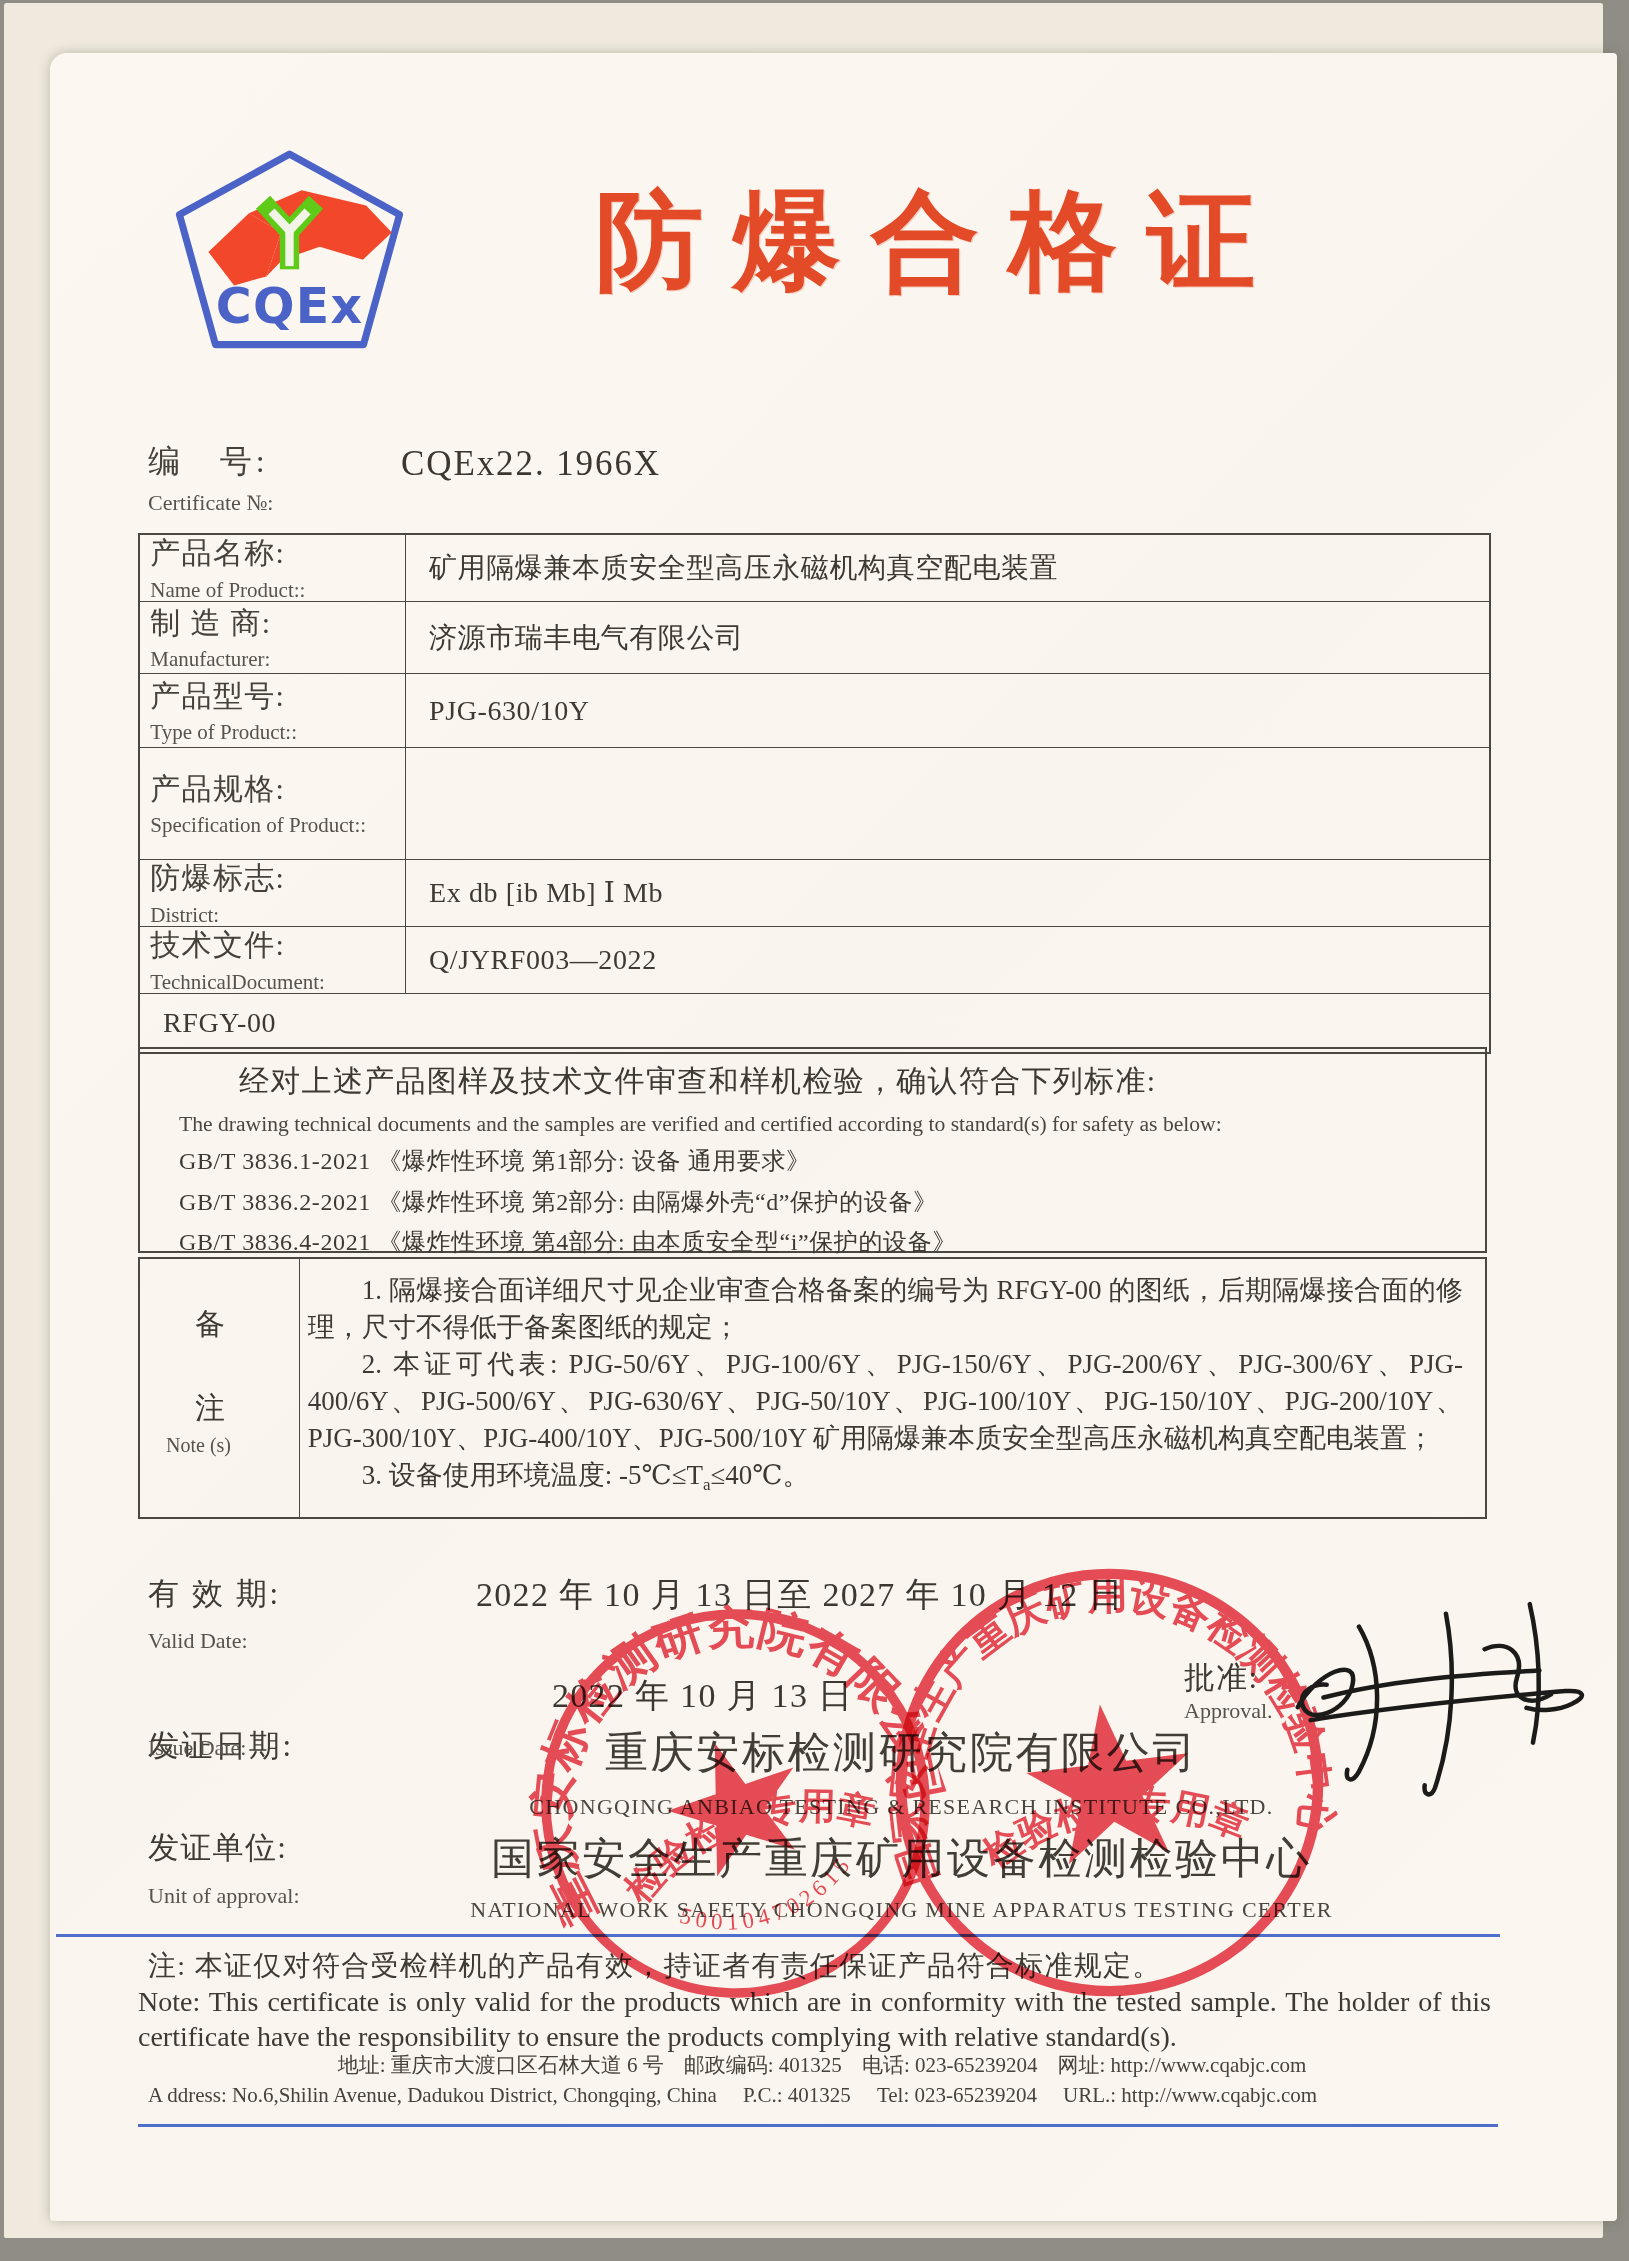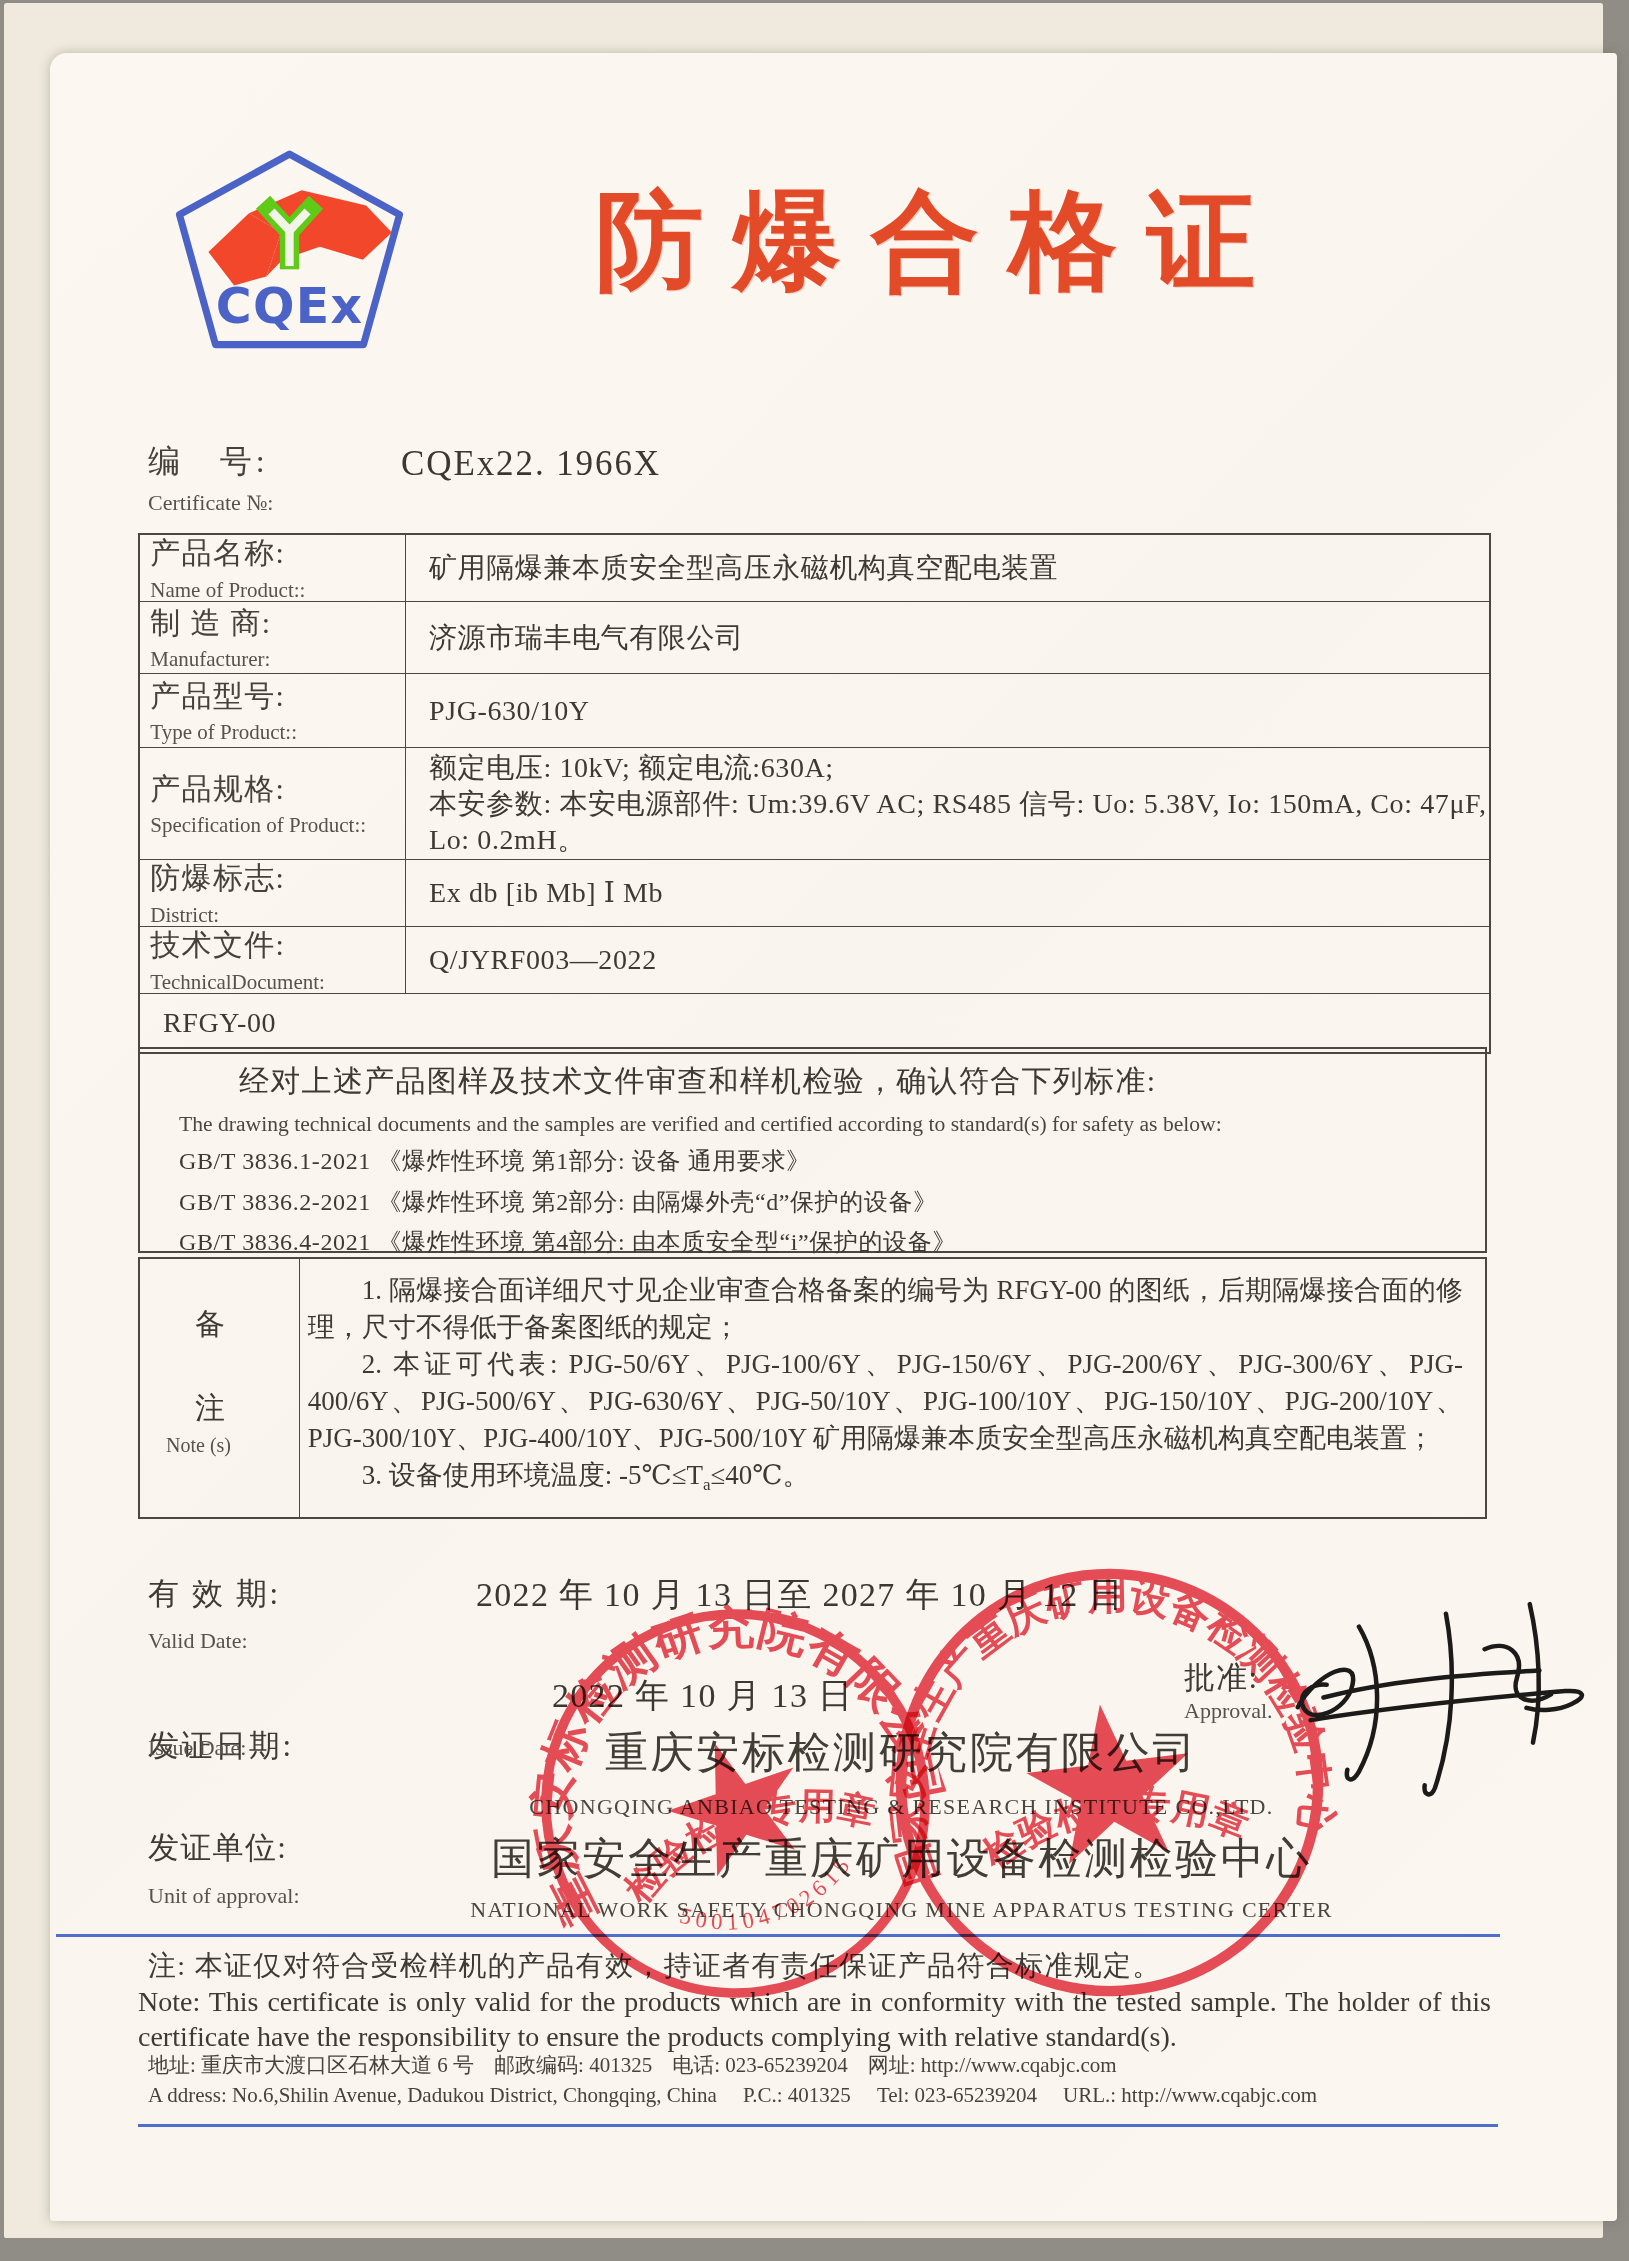--- a/index.html
+++ b/index.html
@@ -144,25 +144,20 @@
       <div class="tval">
           <div class="vline">PJG-630/10Y</div>
         </div>
     </div>
 
     <div class="trow" style="height:111px;">
       <div class="tlabel">
           <div class="cn-label">产品规格:</div>
         <div class="en-label">Specification of Product::</div>
         </div>
-      <div class="tval">
-        <div class="vline">额定电压: 10kV; 额定电流:630A;</div>
-        <div class="vline">本安参数: 本安电源部件: Um:39.6V AC; RS485 信号: Uo: 5.38V, Io: 150mA, Co: 47μF,</div>
-        <div class="vline">Lo: 0.2mH。</div>
-      </div>
     </div>
 
     <div class="trow" style="height:66px;">
       <div class="tlabel">
           <div class="cn-label">防爆标志:</div>
         <div class="en-label">District:</div>
         </div>
       <div class="tval">
           <div class="vline">Ex db [ib Mb] Ⅰ Mb</div>
         </div>
@@ -280,21 +275,21 @@
         <textPath href="#bandR" startOffset="50%" text-anchor="middle">检验检测专用章</textPath>
       </text>
     </svg>
   </div>
 
   <div class="abs blue-rule" style="left:6.4px;top:1881px;width:1444px;"></div>
 
   <div class="abs foot-note-cn">注: 本证仅对符合受检样机的产品有效，持证者有责任保证产品符合标准规定。</div>
   <div class="abs foot-note-en">Note: This certificate is only valid for the products which are in conformity with the tested sample. The holder of this certificate have the responsibility to ensure the products complying with relative standard(s).</div>
 
-  <div class="abs addr-row" style="top:1998px;gap:20px;">
+  <div class="abs addr-row" style="top:1998px;gap:20px;justify-content:center;">
     <span>地址: 重庆市大渡口区石林大道 6 号</span>
     <span>邮政编码: 401325</span>
     <span>电话: 023-65239204</span>
     <span>网址: http://www.cqabjc.com</span>
   </div>
   <div class="abs addr-row" style="top:2030px;gap:26px;">
     <span>A ddress: No.6,Shilin Avenue, Dadukou District, Chongqing, China</span>
     <span>P.C.: 401325</span>
     <span>Tel:   023-65239204</span>
     <span>URL.: http://www.cqabjc.com</span>

